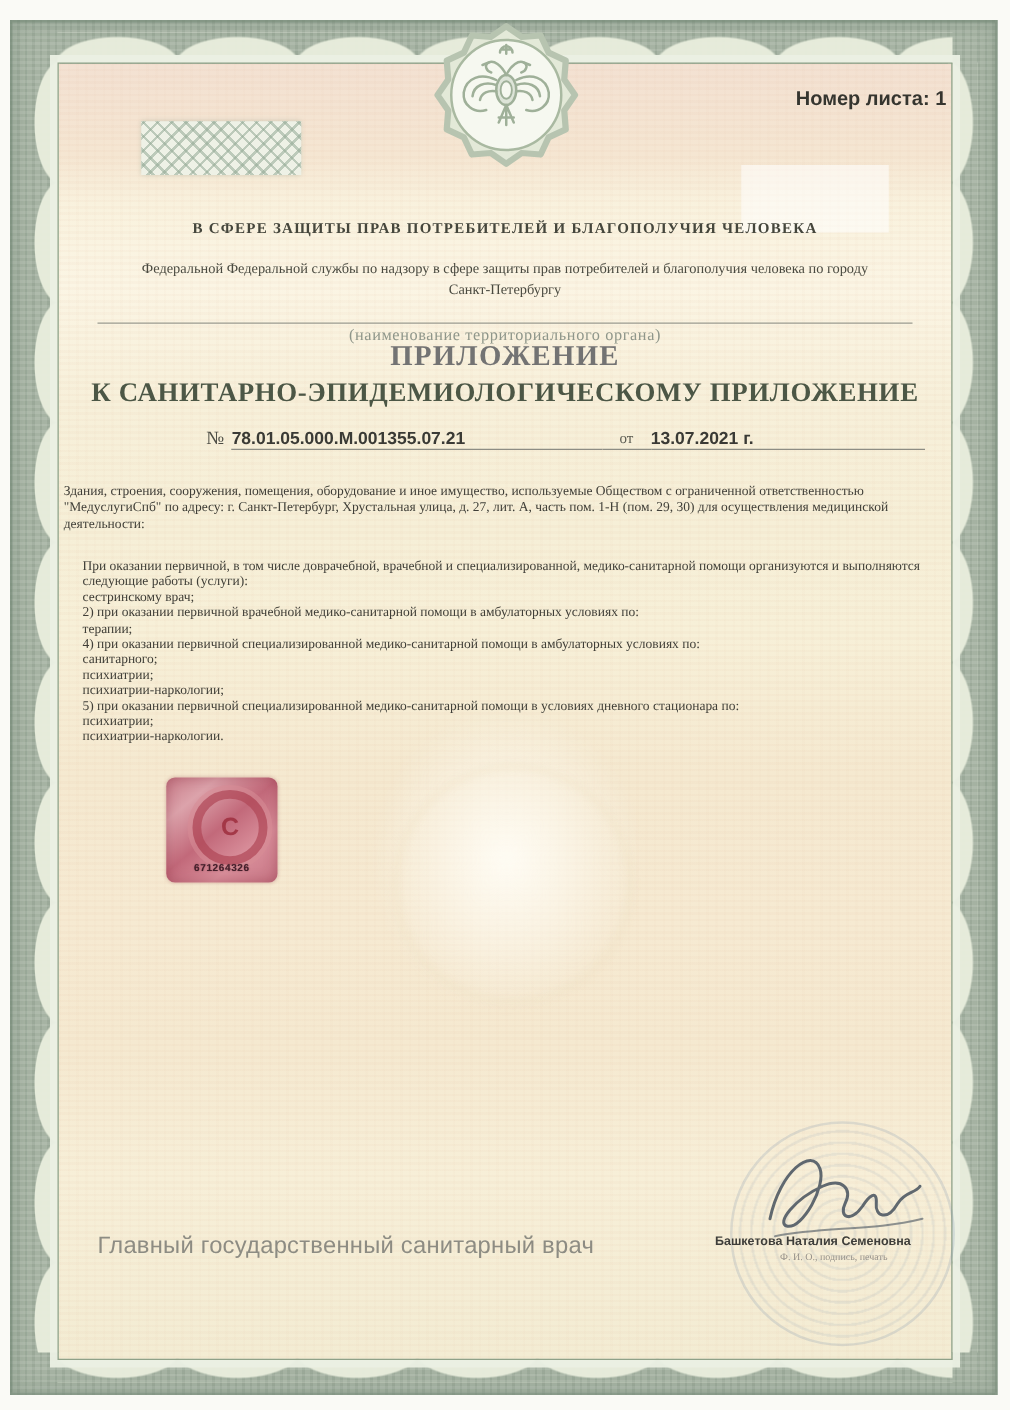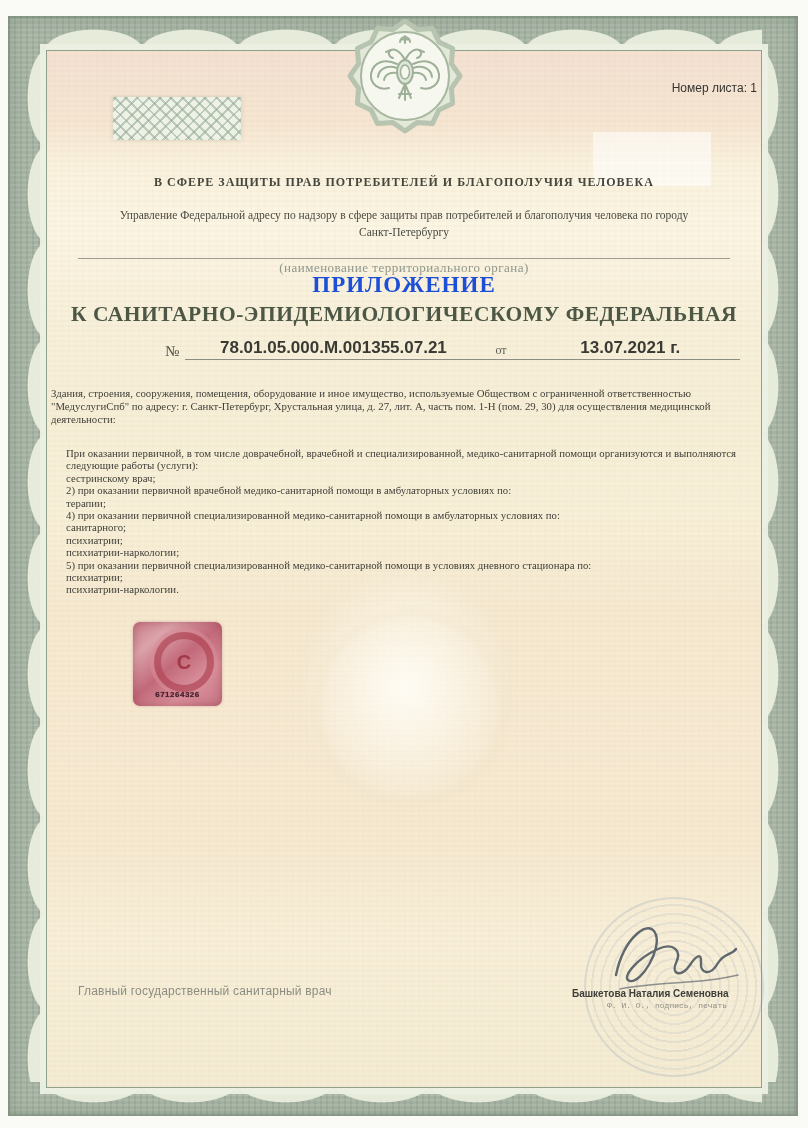--- a/index.html
+++ b/index.html
@@ -53,67 +53,67 @@
   
   .guilloche{
     position:absolute;left:113px;top:97px;width:128px;height:43px;
     background-color:#eef1e6;
     background-image:
       repeating-linear-gradient(45deg, rgba(0,0,0,0) 0 6px, rgba(148,170,150,.55) 6px 8px),
       repeating-linear-gradient(-45deg, rgba(0,0,0,0) 0 6px, rgba(148,170,150,.55) 6px 8px);
     box-shadow:0 0 4px rgba(150,170,150,.4);
   }
   .rosette{position:absolute;left:345px;top:16px;width:120px;height:120px;}
-  .sheet-number{position:absolute;top:81px;right:51px;font-family:"Liberation Sans",sans-serif;
-    font-size:12px;font-weight:normal;color:#35352f;}
+  .sheet-number{position:absolute;top:71px;right:51px;font-family:"Liberation Sans",sans-serif;
+    font-size:16px;font-weight:bold;color:#35352f;}
   .org1{position:absolute;top:149px;left:0;width:100%;text-align:center;font-weight:bold;
     font-size:16px;letter-spacing:1px;color:#45463c;}
   .org2{position:absolute;top:175px;left:0;width:100%;text-align:center;font-weight:bold;
     font-size:12px;letter-spacing:1px;color:#45463c;}
   .dept{position:absolute;top:207px;left:104px;width:600px;text-align:center;
     font-size:11.5px;line-height:1.45;color:#4a4a40;}
   .rule{position:absolute;top:258px;left:78px;right:78px;border-top:1px solid #9b9b90;}
   .rule-caption{position:absolute;top:260px;left:0;width:100%;text-align:center;
     font-size:13px;color:#8f968a;letter-spacing:.5px;}
   .title1{position:absolute;top:272px;left:0;width:100%;text-align:center;font-weight:bold;
-    font-size:23px;letter-spacing:1px;color:#1d4ed8;}
+    font-size:23px;letter-spacing:1px;color:#737373;}
   .title2{position:absolute;top:302px;left:0;width:100%;text-align:center;font-weight:bold;
     font-size:21.5px;letter-spacing:.5px;color:#4c5746;}
   .numrow{position:absolute;top:338px;left:165px;right:68px;display:flex;align-items:flex-end;height:22px;}
   .numrow .no{font-size:15px;color:#4e4e46;padding-right:6px;}
-  .numrow .seg{border-bottom:1.5px solid #8d8d84;text-align:center;
-    font-family:"Liberation Sans",sans-serif;font-weight:bold;font-size:17px;color:#3a3a35;padding-bottom:1px;}
+  .numrow .seg{border-bottom:1.5px solid #8d8d84;
+    font-family:"Liberation Sans",sans-serif;font-weight:bold;font-size:14px;color:#3a3a35;padding-bottom:1px;}
   .numrow .seg.number{flex:1.35;}
   .numrow .seg.date{flex:1;}
   .numrow .ot{border-bottom:1.5px solid #8d8d84;font-size:12px;color:#5c5c52;padding:0 14px 1px 14px;}
   .para{position:absolute;left:51px;top:387px;width:690px;font-size:10.8px;line-height:13px;color:#403f38;}
   .services{position:absolute;left:66px;top:447px;width:690px;font-size:10.8px;line-height:12.4px;color:#403f38;}
   .svc-line{min-height:12.4px;}
   
   .holo{position:absolute;left:133px;top:622px;width:89px;height:84px;border-radius:7px;
     background:linear-gradient(140deg,#c87b88 0%,#dca3ab 22%,#c2697a 48%,#d98f9b 72%,#c77584 100%);
     box-shadow:inset 0 0 10px rgba(120,30,45,.35), 0 0 3px rgba(150,60,70,.3);}
   .holo-gear{position:absolute;left:21px;top:10px;width:46px;height:46px;border-radius:50%;
     border:7px solid rgba(175,70,85,.7);box-shadow:0 0 0 4px rgba(215,140,150,.55);
     display:flex;align-items:center;justify-content:center;}
   .holo-c{font-family:"Liberation Sans",sans-serif;font-weight:bold;font-size:20px;color:rgba(160,50,65,.9);}
   .holo-num{position:absolute;bottom:7px;left:0;width:100%;text-align:center;
     font-family:"Liberation Sans",sans-serif;font-weight:bold;font-size:8px;
     letter-spacing:.5px;color:#46202c;text-shadow:0 0 1px rgba(70,30,40,.7);}
   
   .foot-left{position:absolute;left:78px;top:982px;font-family:"Liberation Sans",sans-serif;
-    font-size:12px;line-height:1.55;color:#8d8c83;letter-spacing:.2px;}
+    font-size:19px;line-height:1.55;color:#8d8c83;letter-spacing:.2px;}
   .stamp{position:absolute;left:584px;top:897px;width:176px;height:176px;border-radius:50%;
     border:2px solid rgba(125,145,175,.22);
     background:repeating-radial-gradient(circle at center, rgba(125,145,175,.13) 0 2px, rgba(255,255,255,0) 2px 9px);}
   .signature{position:absolute;left:598px;top:903px;width:160px;height:100px;}
   .signer{position:absolute;left:572px;top:988px;width:190px;text-align:left;
     font-family:"Liberation Sans",sans-serif;font-weight:bold;font-size:10px;color:#3e3e3a;}
   .signer-caption{position:absolute;left:572px;top:1001px;width:190px;text-align:center;
-    font-family:Liberation Mono, monospace;font-size:8px;color:#96918a;}
+    font-family:Liberation Serif, serif;font-size:8px;color:#96918a;}
 </style>
 </head>
 <body>
 
 <div class="sheet">
 
   <div class="frame"></div>
   <div class="scallop-top"></div>
   <div class="scallop-bottom"></div>
   <div class="scallop-left"></div>
@@ -144,27 +144,27 @@
         <path d="M68,57 C74,56 80,58 81,64"></path>
         <path d="M60,68 L54,82 M60,68 L66,82 M60,68 L60,84 M54,78 h12"></path>
         <ellipse cx="60" cy="56" rx="4.5" ry="7" fill="#f6f8f0" stroke-width="1.5"></ellipse>
       </g>
     </svg>
   </div>
 
   <div class="sheet-number">Номер листа: 1</div>
 
   <div class="org2">В СФЕРЕ ЗАЩИТЫ ПРАВ ПОТРЕБИТЕЛЕЙ И БЛАГОПОЛУЧИЯ  ЧЕЛОВЕКА</div>
-  <div class="dept">Управление Федеральной адресу по надзору в сфере защиты прав потребителей и благополучия человека по городу Санкт-Петербургу</div>
+  <div class="dept">Федеральной Федеральной службы по надзору в сфере защиты прав потребителей и благополучия человека по городу Санкт-Петербургу</div>
 
   <div class="rule"></div>
   <div class="rule-caption">(наименование территориального органа)</div>
 
   <div class="title1">ПРИЛОЖЕНИЕ</div>
-  <div class="title2">К САНИТАРНО-ЭПИДЕМИОЛОГИЧЕСКОМУ ФЕДЕРАЛЬНАЯ</div>
+  <div class="title2">К САНИТАРНО-ЭПИДЕМИОЛОГИЧЕСКОМУ ПРИЛОЖЕНИЕ</div>
 
   <div class="numrow">
     <span class="no">№</span>
     <span class="seg number">78.01.05.000.М.001355.07.21</span>
     <span class="ot">от</span>
     <span class="seg date">13.07.2021 г.</span>
   </div>
 
   <div class="para">Здания, строения, сооружения, помещения, оборудование и иное имущество, используемые Обществом с ограниченной ответственностью "МедуслугиСпб" по адресу: г. Санкт-Петербург, Хрустальная улица, д. 27, лит. А, часть пом. 1-Н (пом. 29, 30) для осуществления медицинской деятельности:</div>
 

